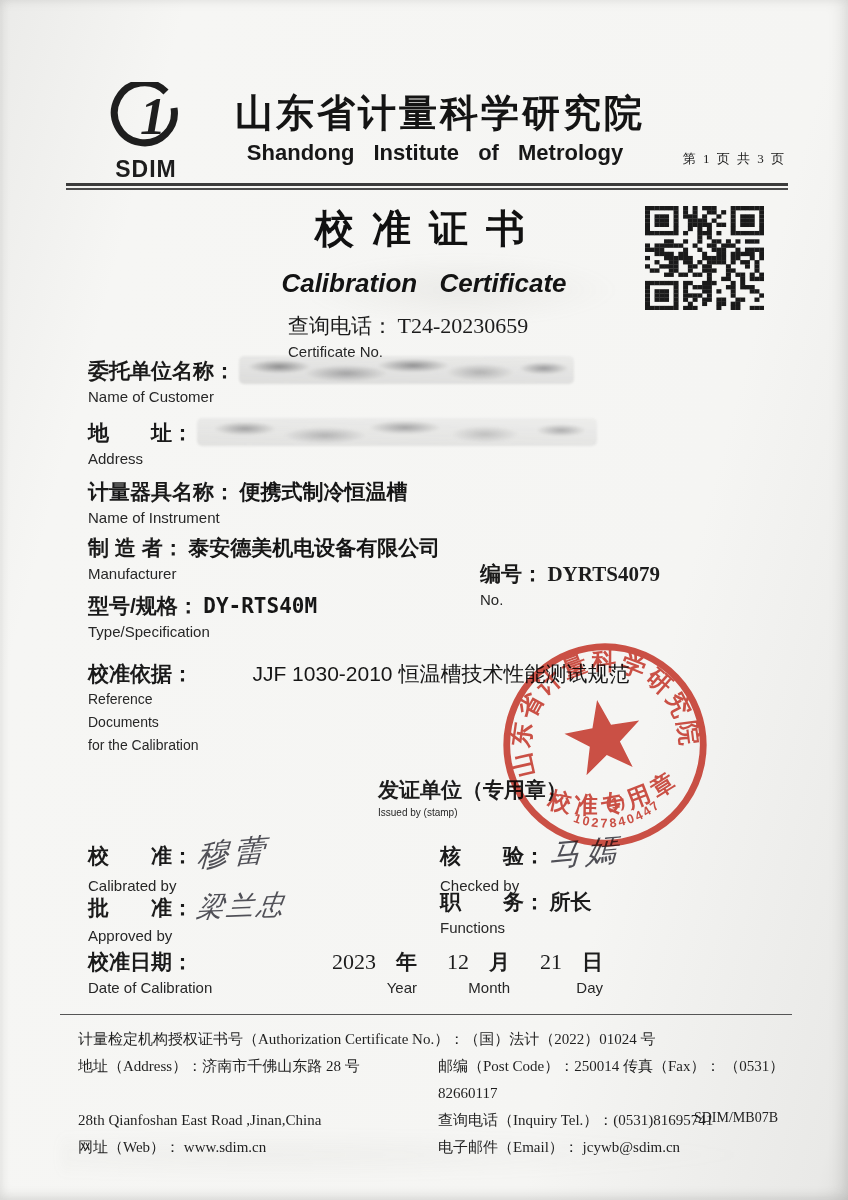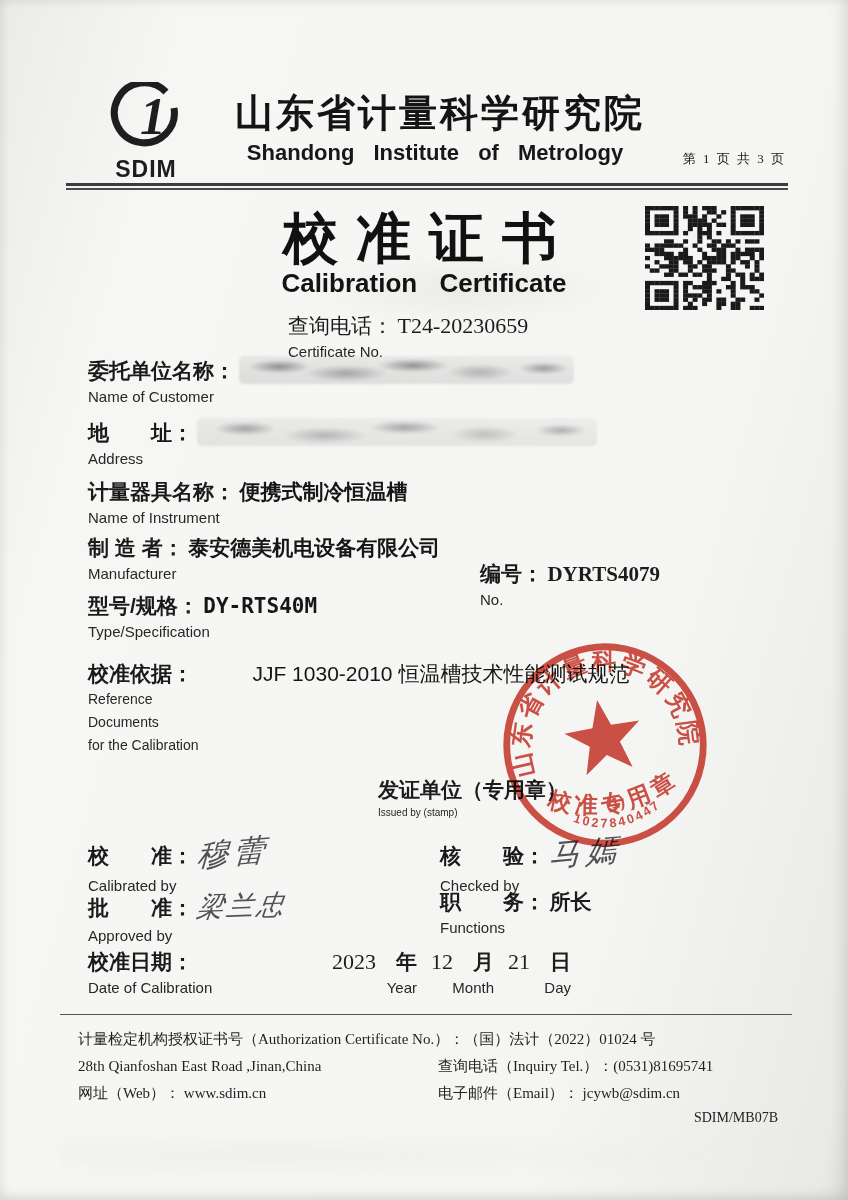--- a/index.html
+++ b/index.html
@@ -16,23 +16,23 @@
   .logo-text{font-weight:bold; font-size:23px; letter-spacing:1px; margin-top:-6px; color:#1d1d1d;}
   .title-cn{position:absolute; left:210px; top:88px; width:460px; text-align:center;
     font-family:"Liberation Serif",serif; font-weight:bold; font-size:38px; letter-spacing:3px; color:#141414;}
   .title-en{position:absolute; left:200px; top:140px; width:470px; text-align:center;
     font-weight:bold; font-size:22px; word-spacing:13px; color:#171717;}
   .page-info{position:absolute; right:62px; top:150px; font-size:13px; font-family:"Liberation Serif",serif; color:#222; letter-spacing:2px;}
   .rule1{position:absolute; left:66px; right:60px; top:183px; height:2px;
     border-top:3px solid #3c3c3c; border-bottom:2px solid #4a4a4a;}
   
   .cert-title{position:absolute; left:0; top:202px; width:848px; text-align:center;
-    font-weight:bold; font-size:55px; letter-spacing:18px; padding-left:10px; box-sizing:border-box; color:#111;}
+    font-weight:bold; font-size:39px; letter-spacing:18px; padding-left:10px; box-sizing:border-box; color:#111;}
   .cert-sub{position:absolute; left:0; top:268px; width:848px; text-align:center;
-    font-weight:bold; font-size:26px; word-spacing:15px; color:#131313;}
+    font-weight:bold; font-size:26px; word-spacing:15px; color:#131313;font-style:italic;}
   .cert-no{position:absolute; left:288px; top:312px;}
   .cert-no .cn{font-size:21px; color:#1b1b1b;}
   .cert-no .num{font-family:"Liberation Serif",serif; font-size:22px;}
   .cert-no .en{font-size:15px; margin-top:3px; color:#262626;}
   
   .qr{position:absolute; left:645px; top:206px; width:119px; height:104px;}
   
   .field{position:absolute; left:88px;}
   .lab-cn{font-size:21px; font-weight:600; color:#1a1a1a;}
   .val-cn{font-size:21px; font-weight:600; color:#161616;}
@@ -50,21 +50,21 @@
   
   .issue{position:absolute; left:378px; top:776px;}
   .issue .cn{font-size:21px; font-weight:600;}
   .issue .en{font-size:10px; margin-top:3px; color:#272727;}
   .sig-val{font-size:31px; color:#3a3a42; font-style:italic; font-weight:300;
     display:inline-block; transform:rotate(-5deg) skewX(-8deg); letter-spacing:6px; opacity:.88;}
   .sig-val.small{font-size:27px; transform:rotate(-2deg) skewX(-10deg); letter-spacing:3px;}
   .printed-val{font-size:21px; font-weight:600;}
   
   .date-label{position:absolute; left:88px; top:948px;}
-  .date-groups{position:absolute; left:332px; top:948px; display:flex; gap:14px;}
+  .date-groups{position:absolute; left:332px; top:948px; display:flex; gap:30px;}
   .dg{text-align:right;}
   .dg-top{display:flex; align-items:baseline; gap:20px;}
   .dg-num{font-family:"Liberation Serif",serif; font-size:22px;}
   .dg-unit{font-size:21px; font-weight:600;}
   .dg-en{font-size:15px; color:#272727; margin-top:3px;}
   
   .stamp{position:absolute; left:498px; top:638px; width:214px; height:214px;
     transform:rotate(-10deg); mix-blend-mode:multiply; opacity:.92;}
   
   .rule2{position:absolute; left:60px; right:56px; top:1014px; border-top:1.5px solid #555;}
@@ -546,20 +546,24 @@
       <text font-size="13" font-weight="bold" fill="#cf4438" letter-spacing="2.5">
         <textPath href="#arcCode" startOffset="50%" text-anchor="middle">1027840447</textPath>
       </text>
     </svg>
   </div>
 
   <div class="rule2"></div>
   <div class="footer">
     <div>计量检定机构授权证书号（Authorization Certificate No.）：（国）法计（2022）01024 号</div>
     <div class="frow">
+      <div class="fleft">地址（Address）：济南市千佛山东路 28 号</div>
+      <div class="fright">邮编（Post Code）：250014 传真（Fax）： （0531）82660117</div>
+    </div>
+    <div class="frow">
       <div class="fleft">28th Qianfoshan East Road ,Jinan,China</div>
       <div class="fright">查询电话（Inquiry Tel.）：(0531)81695741</div>
     </div>
     <div class="frow">
       <div class="fleft">网址（Web）： www.sdim.cn</div>
       <div class="fright">电子邮件（Email）： jcywb@sdim.cn</div>
     </div>
   </div>
   <div class="form-code">SDIM/MB07B</div>
 

